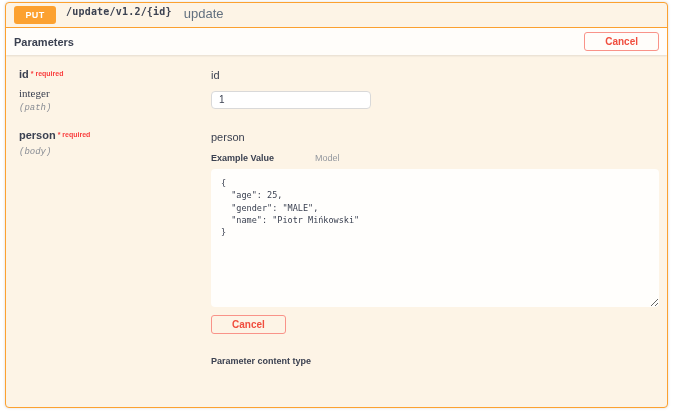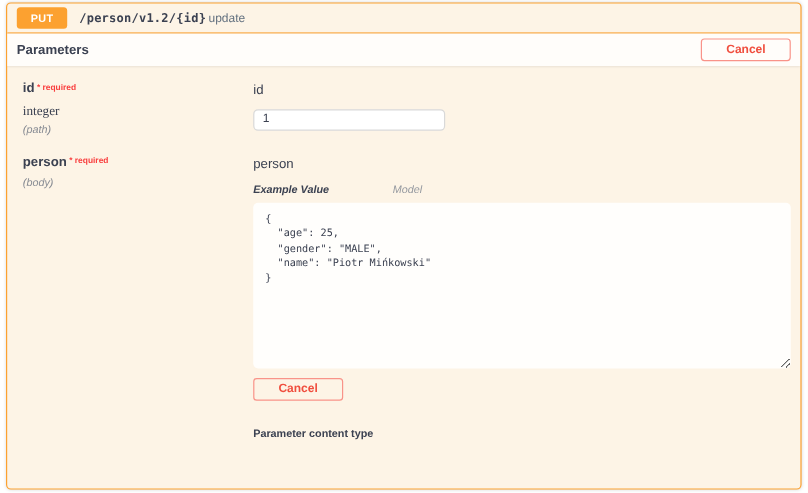--- a/index.html
+++ b/index.html
@@ -5,26 +5,26 @@
   html,body{margin:0;padding:0;background:#ffffff;width:673px;height:411px;
     font-family:"Liberation Sans",sans-serif;color:#3b4151;-webkit-font-smoothing:antialiased;}
   *{box-sizing:border-box;}
   .opblock{
     margin:2px 5px 3px 5px;height:406px;
     border:1px solid #fca130;border-radius:4px;
     background:#fdf4e6;box-shadow:0 0 3px rgba(0,0,0,.15);
     display:flex;flex-direction:column;overflow:hidden;
   }
   
-  .summary{display:flex;align-items:center;padding:3px 8px;border-bottom:1px solid #fca130;cursor:pointer;}
+  .summary{display:flex;align-items:flex-start;padding:3px 8px;border-bottom:1px solid #fca130;cursor:pointer;}
   .method-badge{background:#fca130;color:#fff;font-weight:bold;font-size:9px;
     width:42px;text-align:center;padding:4px 0;border-radius:3px;letter-spacing:.3px;}
   .path{font-family:"DejaVu Sans Mono",monospace;font-weight:bold;font-size:10px;
     color:#3b4151;margin-left:10px;letter-spacing:.2px;}
-  .summary-desc{font-size:10px;color:#62707f;margin-left:2px;}
+  .summary-desc{font-size:13px;color:#62707f;margin-left:12px;}
   
   .section-header{display:flex;justify-content:space-between;align-items:center;
     padding:4px 8px;background:rgba(255,255,255,.8);box-shadow:0 1px 2px rgba(0,0,0,.1);}
   .section-title{font-size:11px;font-weight:bold;color:#3b4151;margin:2px 0;}
   .btn-outline-red{background:transparent;border:1px solid #f99389;color:#f04e3e;
     font-family:"Liberation Sans",sans-serif;font-weight:bold;font-size:10px;
     padding:3px 20px;border-radius:3px;cursor:pointer;}
   
   .params{padding:0 8px;flex:1;}
   .thead{display:flex;border-bottom:1px solid rgba(59,65,81,.25);padding:11px 0 5px 5px;}
@@ -32,27 +32,27 @@
   .col-name{width:197px;flex:none;}
   .col-desc{flex:1;}
   .prow{display:flex;align-items:flex-start;}
   .prow-id{padding-top:9px;}
   .prow-person{padding-top:12px;}
   .pname-cell{width:197px;flex:none;padding-left:5px;}
   .pdesc-cell{flex:1;min-width:0;}
   .pname{font-size:11px;font-weight:bold;color:#3b4151;}
   .preq{font-size:7px;font-weight:bold;color:#f93e3e;margin-left:2px;vertical-align:2px;}
   .ptype{font-family:Liberation Serif, serif;font-size:11px;color:#3b4151;margin-top:5px;}
-  .pin{font-family:Liberation Sans, sans-serif;font-style:italic;font-size:9px;color:#888c94;margin-top:4px;}
+  .pin{font-family:Liberation Mono, monospace;font-style:italic;font-size:9px;color:#888c94;margin-top:4px;}
   .pdesc-text{font-size:11px;color:#3b4151;margin:6px 0 8px 0;}
   .pdesc-text-first{margin-top:5px;}
   .id-input{width:160px;height:18px;border:1px solid #d9d9d9;border-radius:4px;
     padding:0 7px;font-size:10px;color:#3b4151;font-family:"Liberation Sans",sans-serif;background:#fff;}
   
-  .tabs{display:flex;gap:24px;margin:10px 0 6px 0;font-style:italic;}
+  .tabs{display:flex;gap:12px;margin:10px 0 6px 0;}
   .tab{font-size:9px;cursor:pointer;}
   .tab-active{font-weight:bold;color:#3b4151;}
   .tab-inactive{color:#94989f;padding-left:29px;}
   
   .body-param{width:100%;height:138px;background:rgba(255,255,255,.85);
     border:none;border-radius:4px;padding:8px 10px;resize:vertical;
     font-family:"DejaVu Sans Mono",monospace;font-size:8.5px;line-height:1.45;color:#3b4151;outline:none;display:block;}
   .cancel-body{margin:8px 0 0 0;}
   .ct-label{font-size:9px;font-weight:bold;color:#3b4151;margin-top:22px;}
   .select-wrap{position:relative;width:108px;margin-top:5px;}
@@ -63,21 +63,21 @@
   
   .execute-wrap{padding:8px;}
 </style>
 </head>
 <body>
 
 <div class="opblock">
 
   <div class="summary">
     <span class="method-badge">PUT</span>
-    <span class="path">/person/v1.2/{id}</span>
+    <span class="path">/update/v1.2/{id}</span>
     <span class="summary-desc">update</span>
   </div>
 
   <div class="section-header">
     <div class="section-title">Parameters</div>
     <button class="btn-outline-red">Cancel</button>
   </div>
 
   <div class="params">
 

